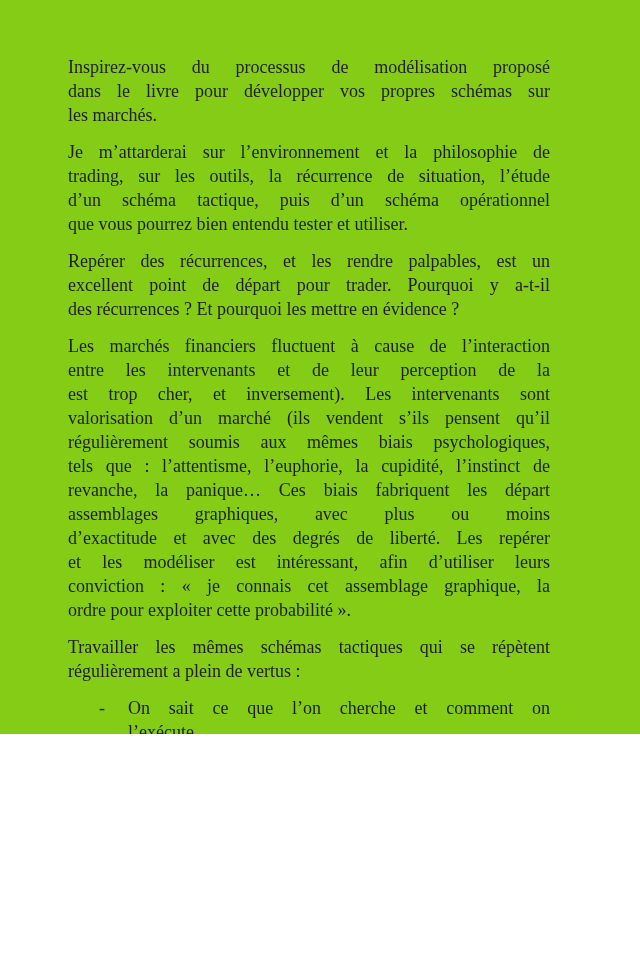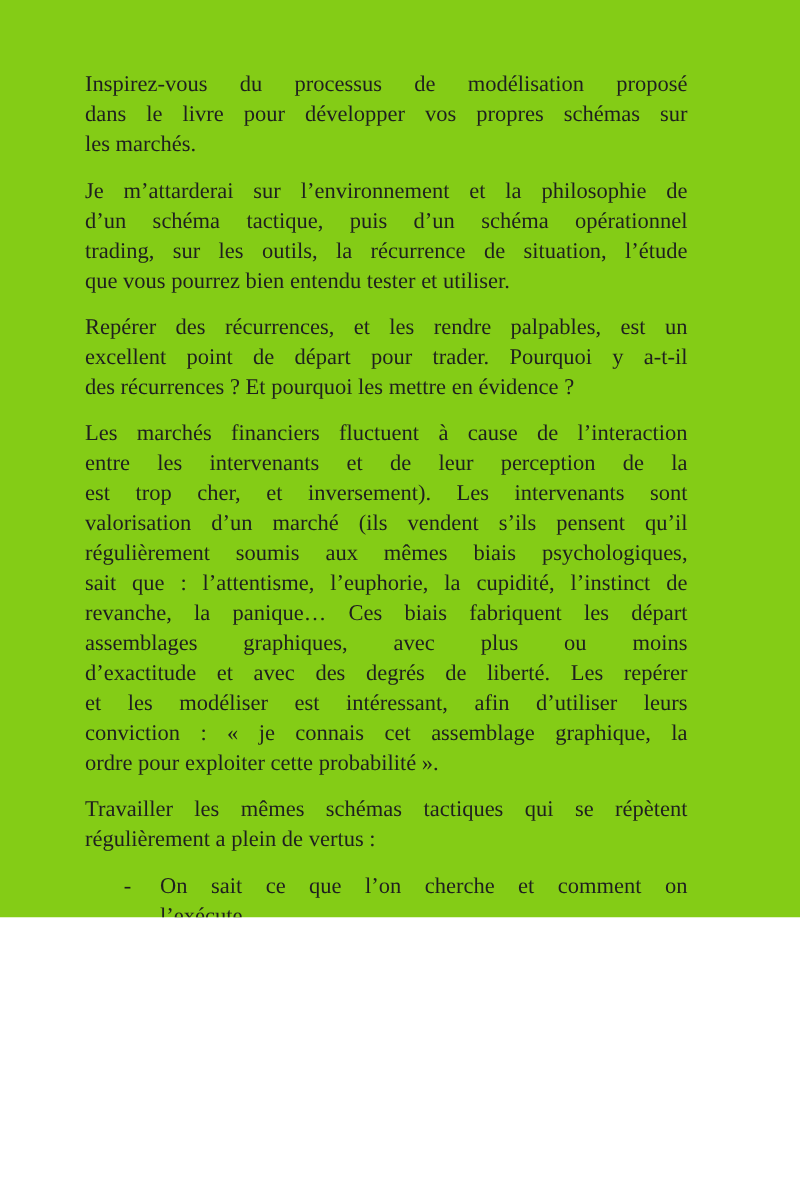--- a/index.html
+++ b/index.html
@@ -67,36 +67,36 @@
 
 <div class="page">
   <div class="text-column">
       <div class="block para">
         <div class="line">Inspirez-vous du processus de modélisation proposé</div>
         <div class="line">dans le livre pour développer vos propres schémas sur</div>
         <div class="line last">les marchés.</div>
       </div>
       <div class="block para">
         <div class="line">Je m’attarderai sur l’environnement et la philosophie de</div>
+        <div class="line">trading, sur les outils, la récurrence de situation, l’étude</div>
         <div class="line">d’un schéma tactique, puis d’un schéma opérationnel</div>
-        <div class="line">trading, sur les outils, la récurrence de situation, l’étude</div>
         <div class="line last">que vous pourrez bien entendu tester et utiliser.</div>
       </div>
       <div class="block para">
         <div class="line">Repérer des récurrences, et les rendre palpables, est un</div>
         <div class="line">excellent point de départ pour trader. Pourquoi y a-t-il</div>
         <div class="line last">des récurrences ? Et pourquoi les mettre en évidence ?</div>
       </div>
       <div class="block para">
         <div class="line">Les marchés financiers fluctuent à cause de l’interaction</div>
         <div class="line">entre les intervenants et de leur perception de la</div>
         <div class="line">est trop cher, et inversement). Les intervenants sont</div>
         <div class="line">valorisation d’un marché (ils vendent s’ils pensent qu’il</div>
         <div class="line">régulièrement soumis aux mêmes biais psychologiques,</div>
-        <div class="line">sait que : l’attentisme, l’euphorie, la cupidité, l’instinct de</div>
+        <div class="line">tels que : l’attentisme, l’euphorie, la cupidité, l’instinct de</div>
         <div class="line">revanche, la panique… Ces biais fabriquent les départ</div>
         <div class="line">assemblages graphiques, avec plus ou moins</div>
         <div class="line">d’exactitude et avec des degrés de liberté. Les repérer</div>
         <div class="line">et les modéliser est intéressant, afin d’utiliser leurs</div>
         <div class="line">conviction : « je connais cet assemblage graphique, la</div>
         <div class="line last">ordre pour exploiter cette probabilité ».</div>
       </div>
       <div class="block para">
         <div class="line">Travailler les mêmes schémas tactiques qui se répètent</div>
         <div class="line last">régulièrement a plein de vertus :</div>

